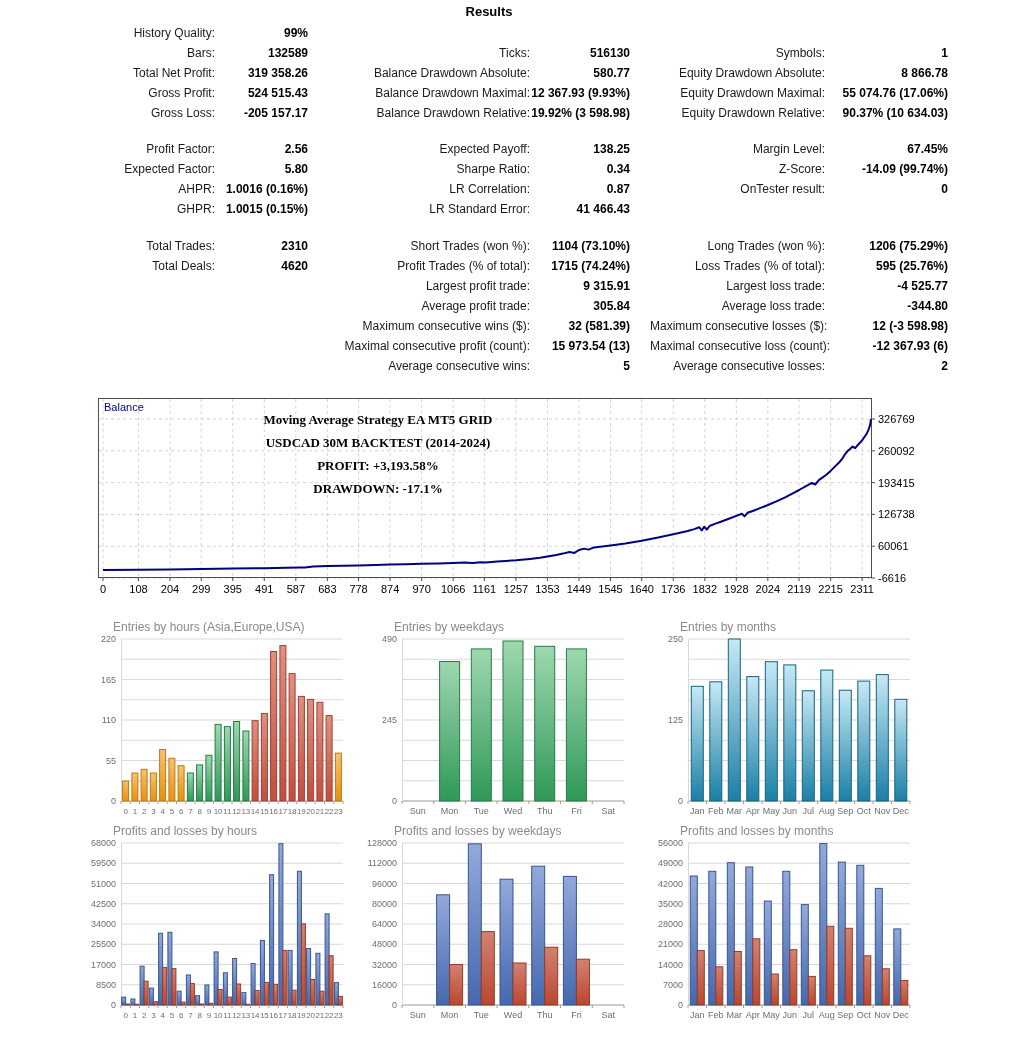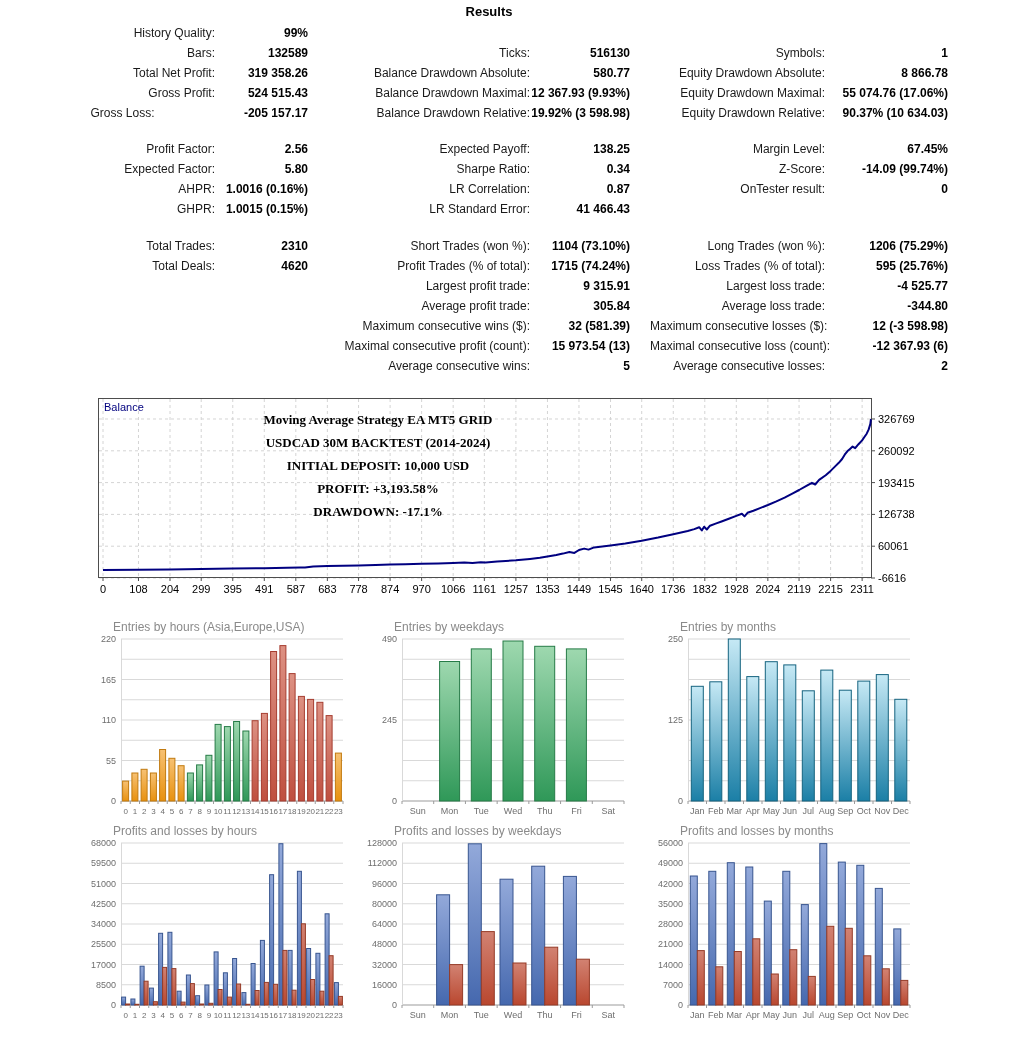--- a/index.html
+++ b/index.html
@@ -37,21 +37,21 @@
         </div>
         <div class="stat-row" style="top: 66px;">
           <span class="sl" style="width: 185px;">Total Net Profit:</span>
           <span class="sv" style="width: 93px;">319 358.26</span>
         </div>
         <div class="stat-row" style="top: 86px;">
           <span class="sl" style="width: 185px;">Gross Profit:</span>
           <span class="sv" style="width: 93px;">524 515.43</span>
         </div>
         <div class="stat-row" style="top: 106px;">
-          <span class="sl" style="width: 185px; text-align: center;">Gross Loss:</span>
+          <span class="sl" style="width: 185px;">Gross Loss:</span>
           <span class="sv" style="width: 93px;">-205 157.17</span>
         </div>
         <div class="stat-row" style="top: 142px;">
           <span class="sl" style="width: 185px;">Profit Factor:</span>
           <span class="sv" style="width: 93px;">2.56</span>
         </div>
         <div class="stat-row" style="top: 162px;">
           <span class="sl" style="width: 185px;">Expected Factor:</span>
           <span class="sv" style="width: 93px;">5.80</span>
         </div>
@@ -291,21 +291,20 @@
           <text x="701.0615911035073" y="195" font-size="11" fill="#000" text-anchor="middle" font-family="&quot;Liberation Sans&quot;,sans-serif">2119</text>
           <line x1="732.5962360992302" y1="180" x2="732.5962360992302" y2="183" stroke="#4D4D4D"></line>
           <text x="732.5962360992302" y="195" font-size="11" fill="#000" text-anchor="middle" font-family="&quot;Liberation Sans&quot;,sans-serif">2215</text>
           <line x1="764.130881094953" y1="180" x2="764.130881094953" y2="183" stroke="#4D4D4D"></line>
           <text x="764.130881094953" y="195" font-size="11" fill="#000" text-anchor="middle" font-family="&quot;Liberation Sans&quot;,sans-serif">2311</text>
         </svg>
       </div>
     <div class="overlay">
       <div>Moving Average Strategy EA MT5 GRID</div>
       <div>USDCAD 30M BACKTEST (2014-2024)</div>
-      <div>INITIAL DEPOSIT: 10,000 USD</div>
       <div>PROFIT: +3,193.58%</div>
       <div>DRAWDOWN: -17.1%</div>
     </div>
   </div>
 
   <div class="schart" style="left:85px;top:620px">
     <div class="sctitle">Entries by hours (Asia,Europe,USA)</div>
     <div>
         <svg width="268" height="184">
           <defs>

